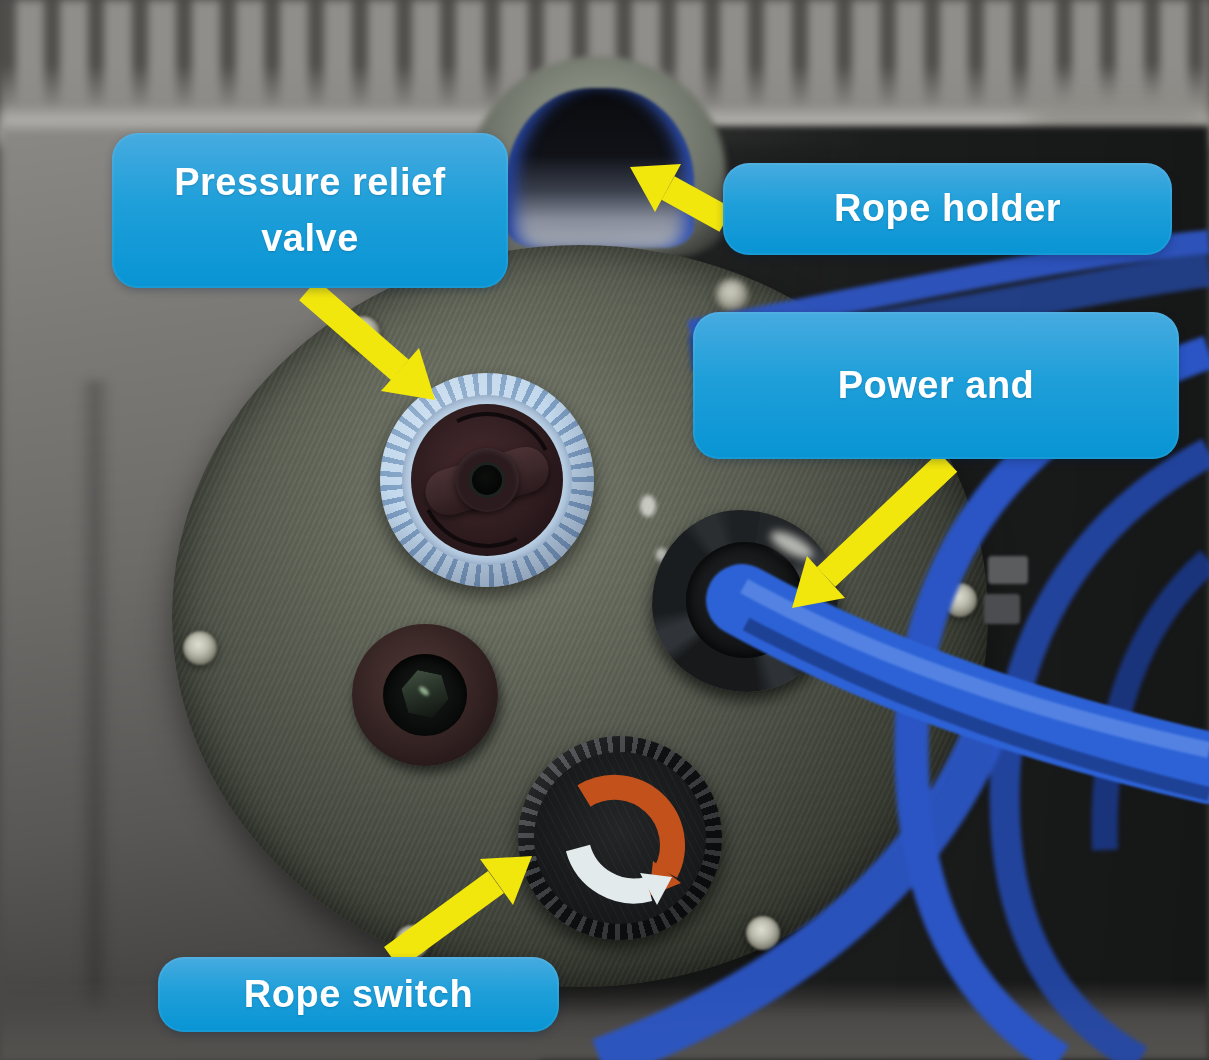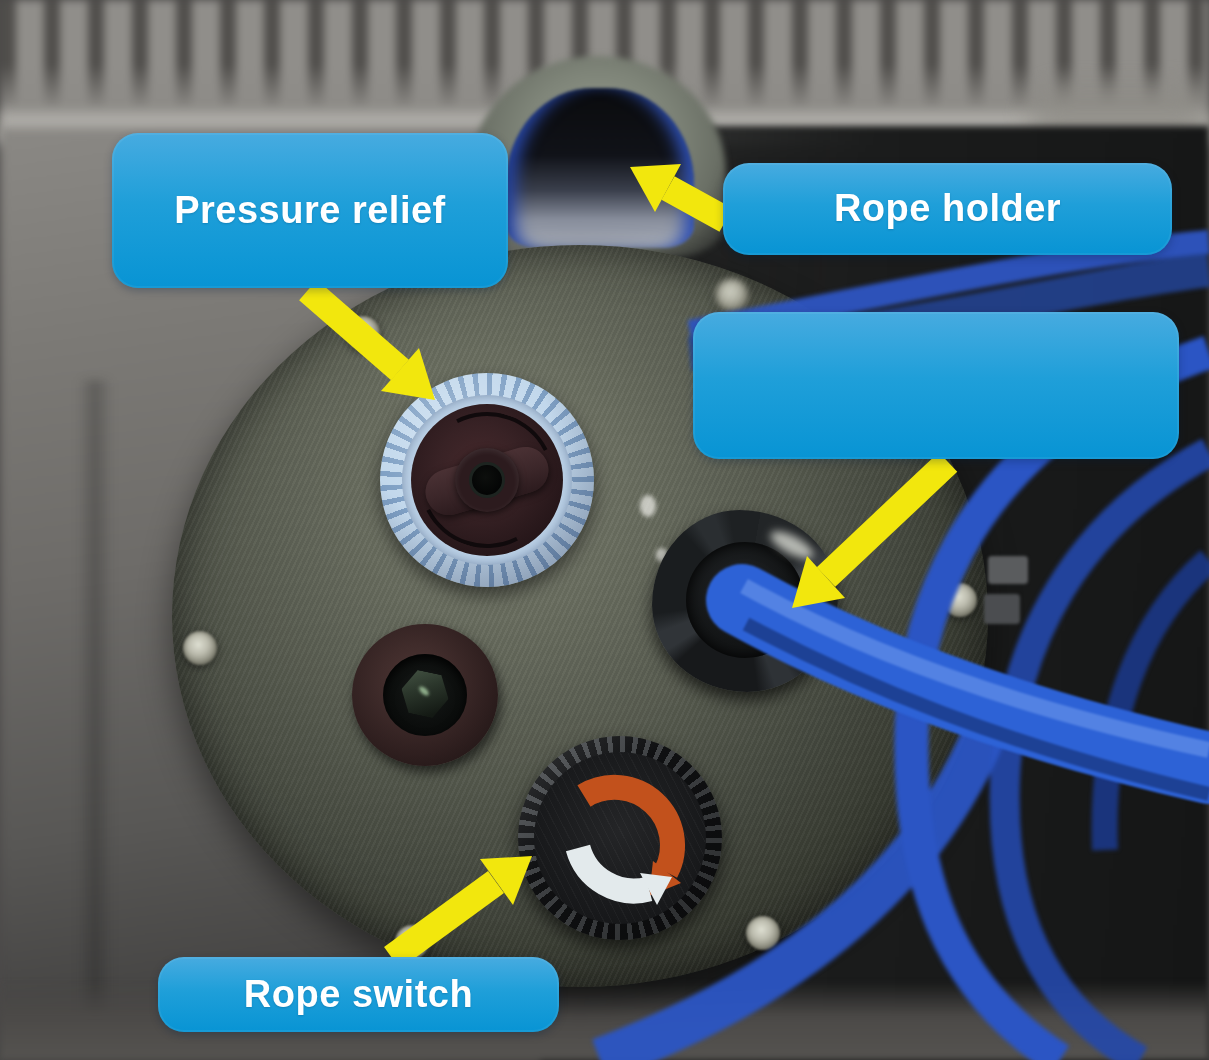--- a/index.html
+++ b/index.html
@@ -258,26 +258,28 @@
       <polygon points="792,608 807,556 845,598" fill="#f2e70d"></polygon>
     </g>
     <g>
       <line x1="392" y1="958" x2="496" y2="882" stroke="#f2e70d" stroke-width="27"></line>
       <polygon points="532,856 513,905 480,859" fill="#f2e70d"></polygon>
     </g>
   </svg>
 
   <div class="abs callout" style="left:112px;top:133px;width:396px;height:155px;">
     <span>Pressure relief</span>
+    <span>valve</span>
   </div>
 
   <div class="abs callout" style="left:723px;top:163px;width:449px;height:92px;">
     <span>Rope holder</span>
   </div>
 
   <div class="abs callout" style="left:693px;top:312px;width:486px;height:147px;">
+    <span>Power and</span>
   </div>
 
   <div class="abs callout" style="left:158px;top:957px;width:401px;height:75px;">
     <span>Rope switch</span>
   </div>
 
 </div>
 
 </body></html>

